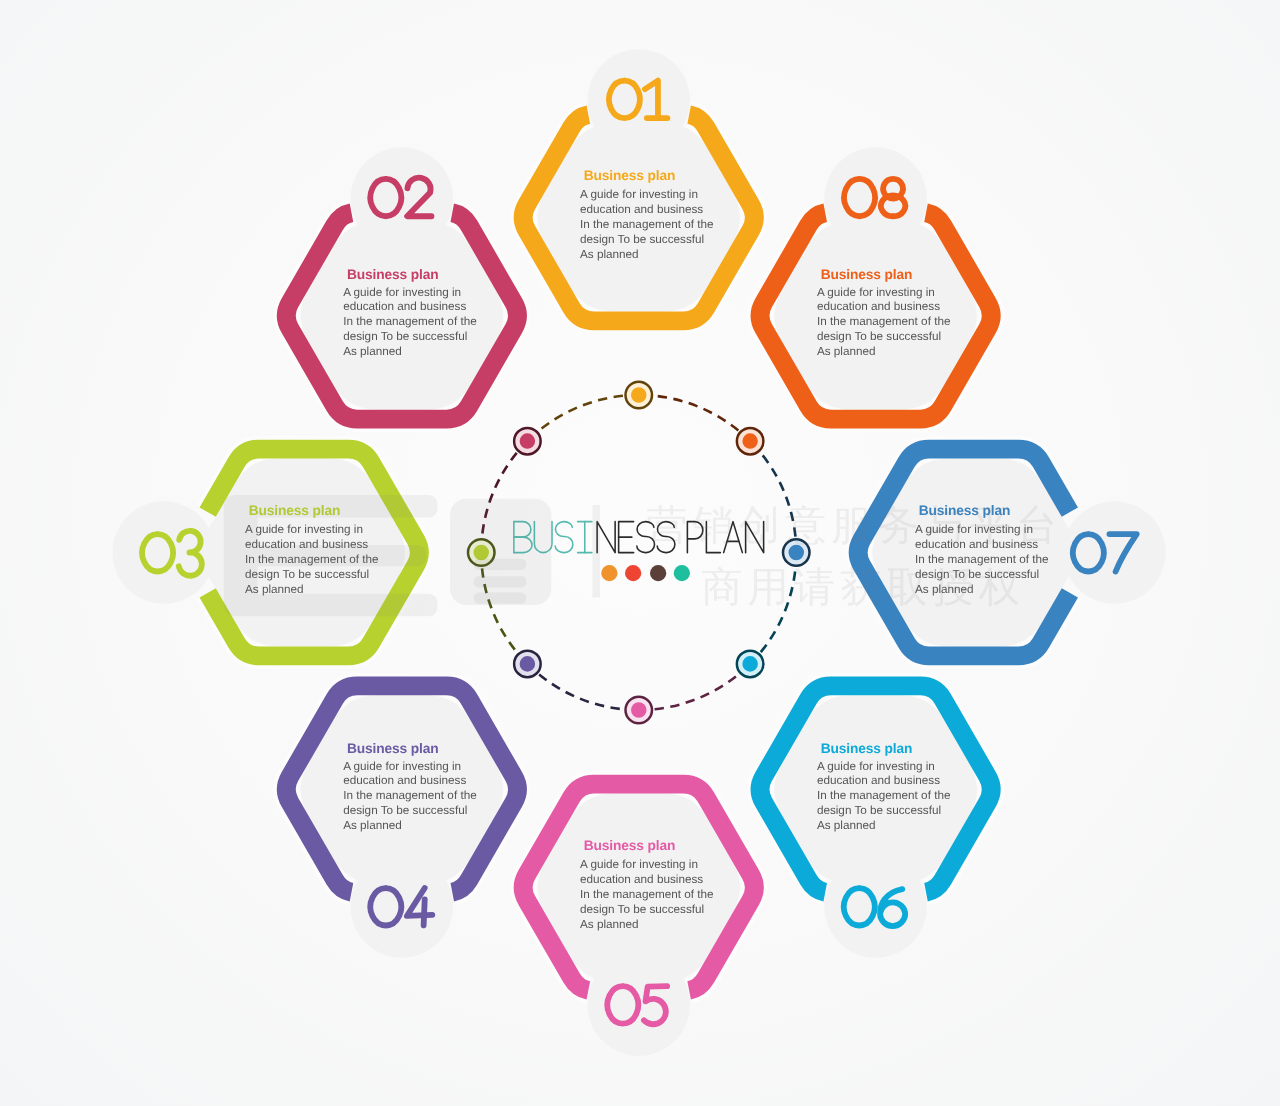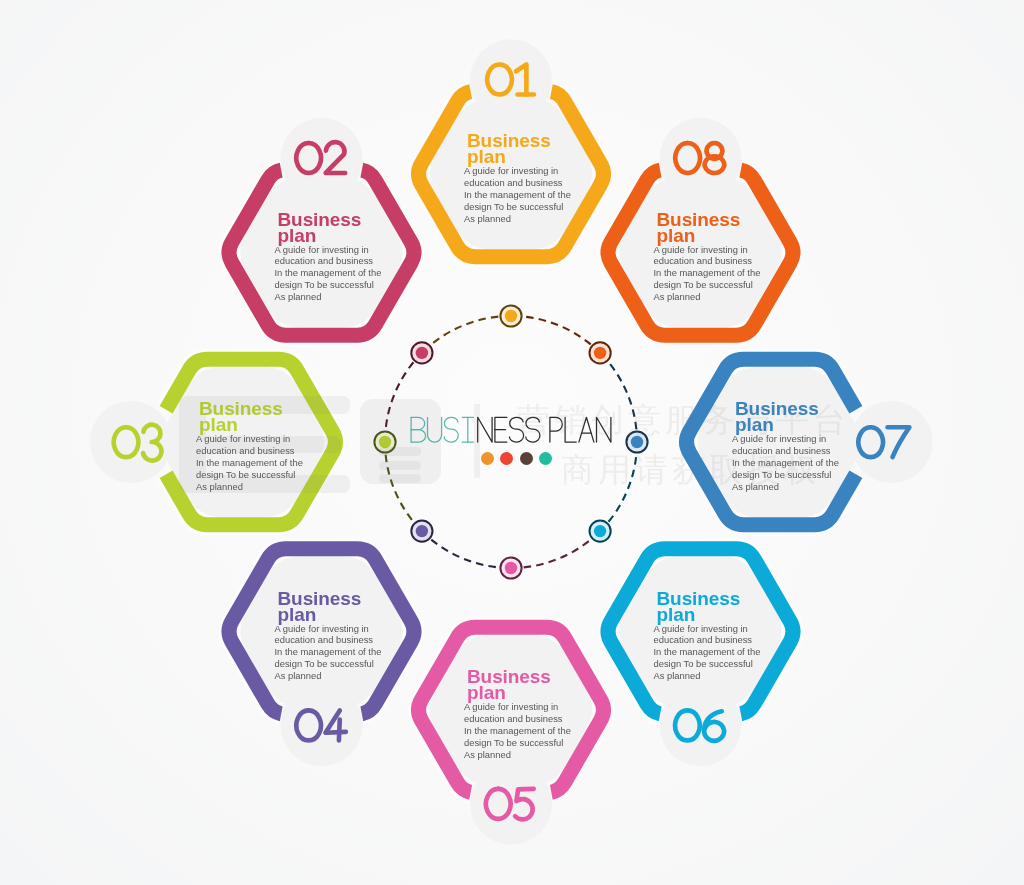--- a/index.html
+++ b/index.html
@@ -1,20 +1,20 @@
 <!DOCTYPE html>
 <html><head>
 <meta charset="utf-8">
 <style>
 html,body{margin:0;padding:0;}
 body{width:1024px;height:885px;overflow:hidden;background:#F5F6F7;font-family:"Liberation Sans",sans-serif;}
 .stage{position:relative;width:1024px;height:885px;background:radial-gradient(ellipse at 50% 46%, #FCFCFC 0%, #F9F9F9 55%, #F4F5F6 100%);overflow:hidden;}
 svg.main,svg.wm{position:absolute;left:0;top:0;}
 .step-text{position:absolute;width:120px;text-align:left;}
-.sh{font-size:19px;font-weight:bold;line-height:16px;letter-spacing:-0.1px;padding-left:3px;}
+.sh{font-size:11px;font-weight:bold;line-height:16px;letter-spacing:-0.1px;padding-left:3px;}
 .sb{font-size:9.4px;color:#555;line-height:11.9px;white-space:nowrap;}
 .dots{position:absolute;left:487px;top:452px;}
 .dot{position:absolute;width:13px;height:13px;border-radius:50%;top:0;}
 .wmtext{position:absolute;color:rgba(120,120,120,0.10);font-size:33px;letter-spacing:4px;white-space:nowrap;font-family:"DejaVu Sans",sans-serif;}
 </style>
 </head>
 <body>
 
 <div class="stage">
   <svg class="main" width="1024" height="885" viewBox="0 0 1024 885">

